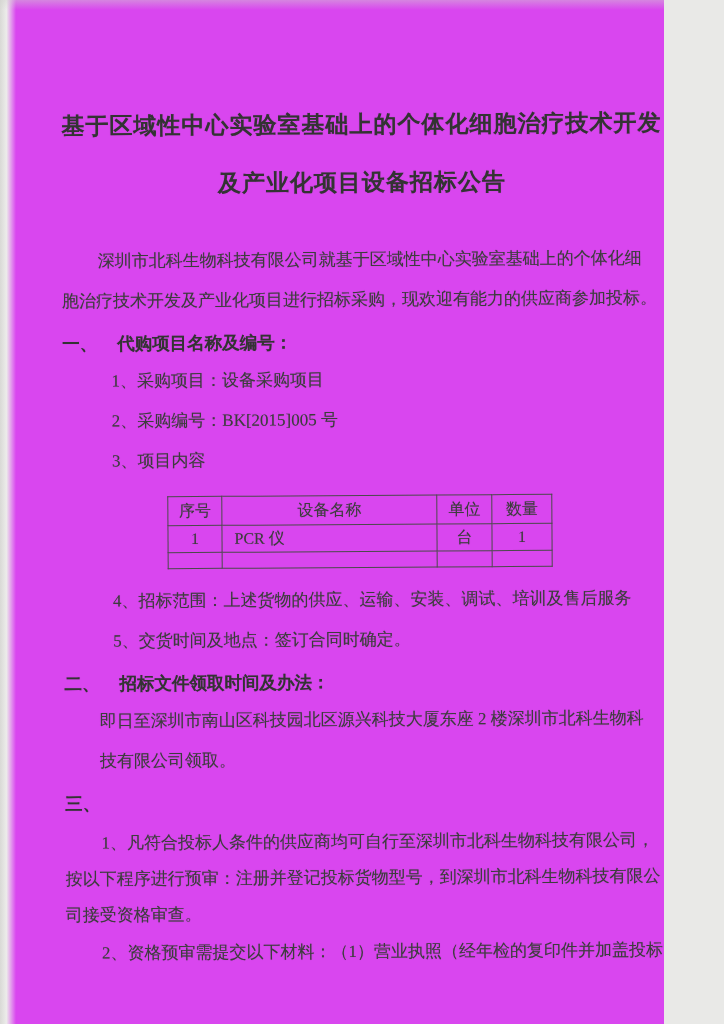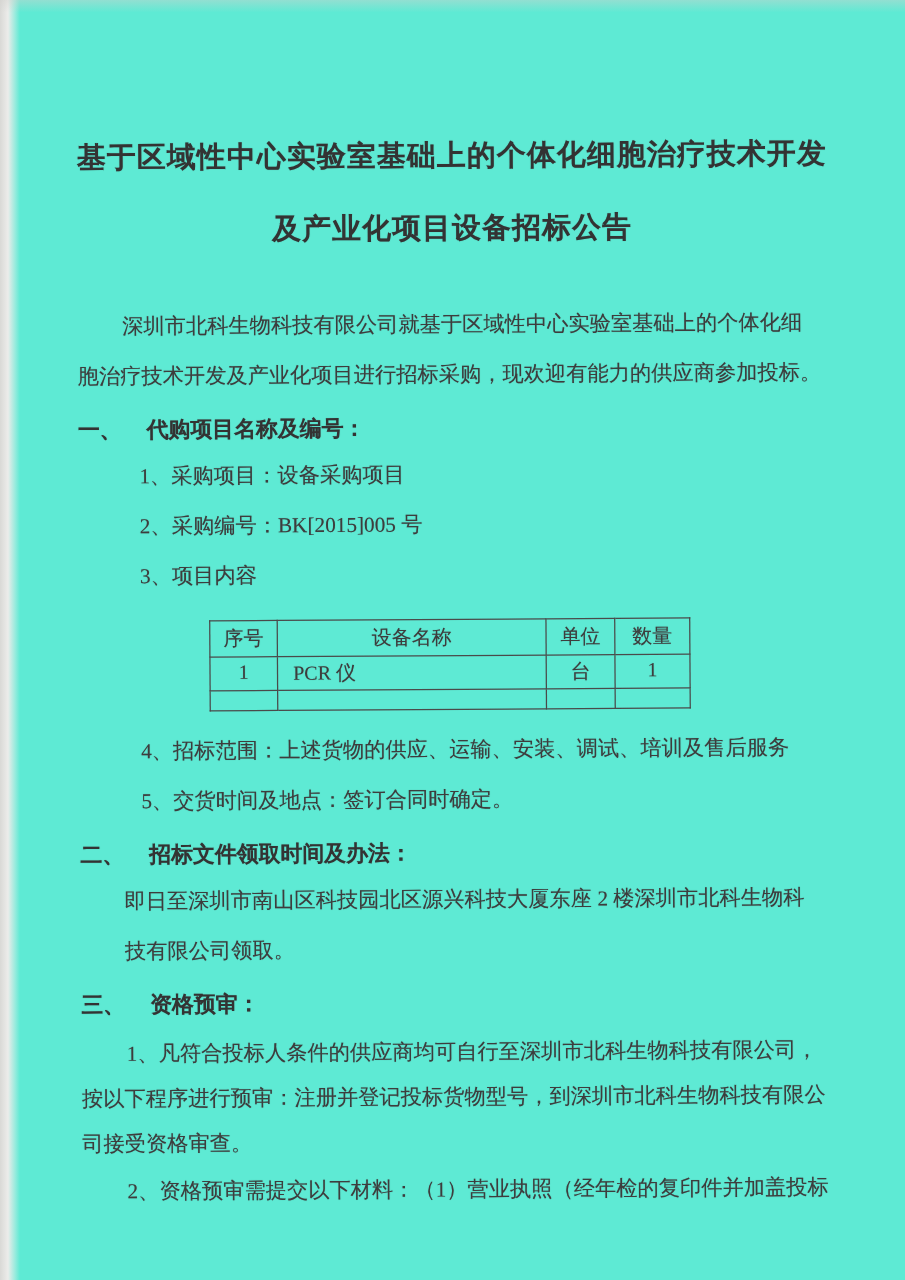--- a/index.html
+++ b/index.html
@@ -8,23 +8,23 @@
   }
   body {
     width: 724px;
     height: 1024px;
     overflow: hidden;
     background: #e9e9e7;
     font-family: "Liberation Serif", "DejaVu Serif", serif;
   }
   .page {
     position: relative;
-    width: 724px;
+    width: 664px;
     height: 1024px;
-    background: #5eead4;
+    background: #d946ef;
     overflow: hidden;
   }
   
   .scan-edge-left {
     position: absolute;
     left: 0; top: 0; bottom: 0;
     width: 16px;
     background: linear-gradient(to right, #d9d9d6 0%, #ececea 40%, rgba(251,251,249,0) 100%);
     pointer-events: none;
   }
@@ -172,21 +172,20 @@
       <span class="sec-title">招标文件领取时间及办法：</span>
     </div>
 
     <p class="para blocked">
       <span class="line">即日至深圳市南山区科技园北区源兴科技大厦东座 2 楼深圳市北科生物科</span>
       <span class="line">技有限公司领取。</span>
     </p>
 
     <div class="sec-head">
       <span class="sec-num">三、</span>
-      <span class="sec-title">资格预审：</span>
     </div>
 
     <p class="para s3p1">
       <span class="line indent">1、凡符合投标人条件的供应商均可自行至深圳市北科生物科技有限公司，</span>
       <span class="line">按以下程序进行预审：注册并登记投标货物型号，到深圳市北科生物科技有限公</span>
       <span class="line">司接受资格审查。</span>
     </p>
 
     <p class="para s3p2">
       <span class="line indent">2、资格预审需提交以下材料：（1）营业执照（经年检的复印件并加盖投标</span>

